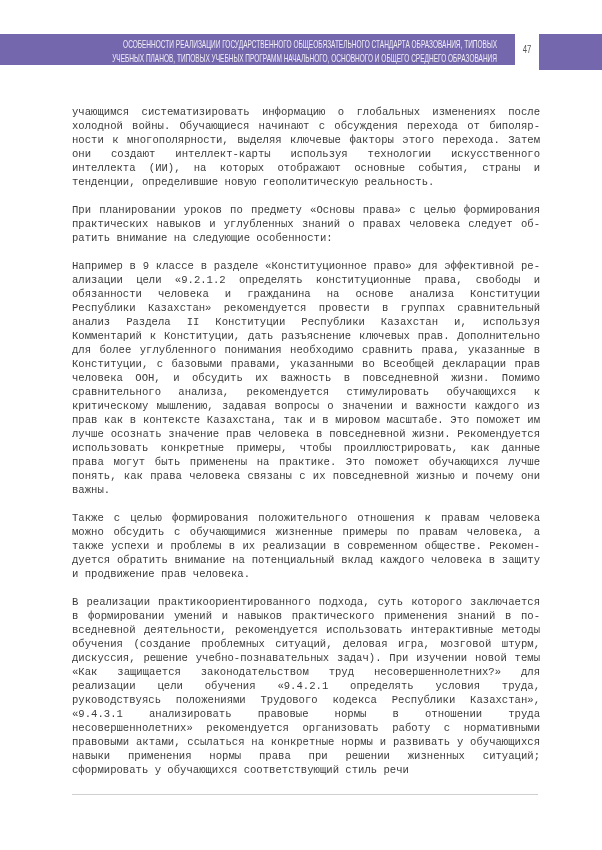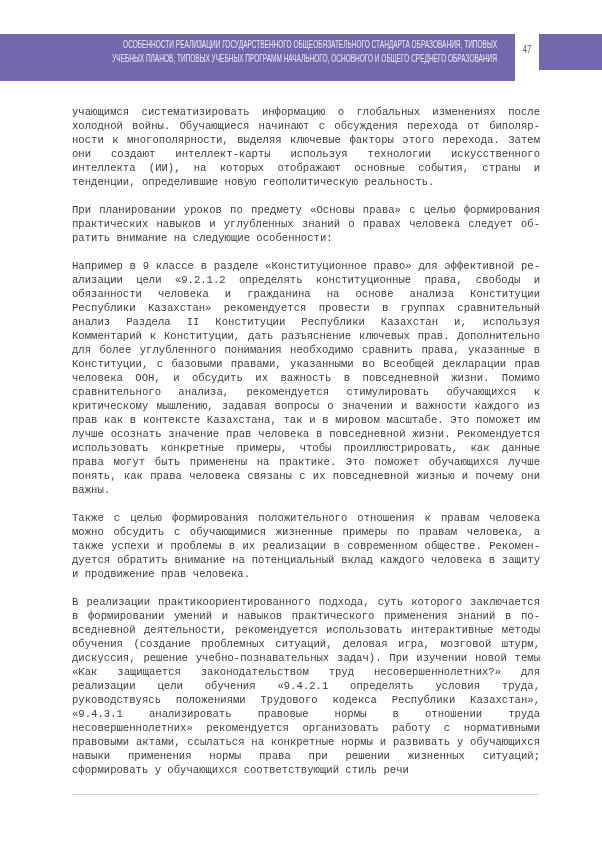--- a/index.html
+++ b/index.html
@@ -1,18 +1,18 @@
 <!DOCTYPE html>
 <html><head>
 <meta charset="utf-8">
 <style>
   html, body { margin: 0; padding: 0; background: #ffffff; }
   body { width: 602px; height: 850px; position: relative; overflow: hidden; }
   .header-band-left {
-    position: absolute; left: 0; top: 34px; width: 515px; height: 47px;
+    position: absolute; left: 0; top: 34px; width: 515px; height: 31px;
     background: #7467ad;
   }
   .header-band-right {
     position: absolute; left: 539px; top: 34px; width: 63px; height: 36px;
     background: #7467ad;
   }
   .header-title {
     position: absolute; right: 18px; top: 3px;
     width: 700px; text-align: right;
     color: #f1eef8;

